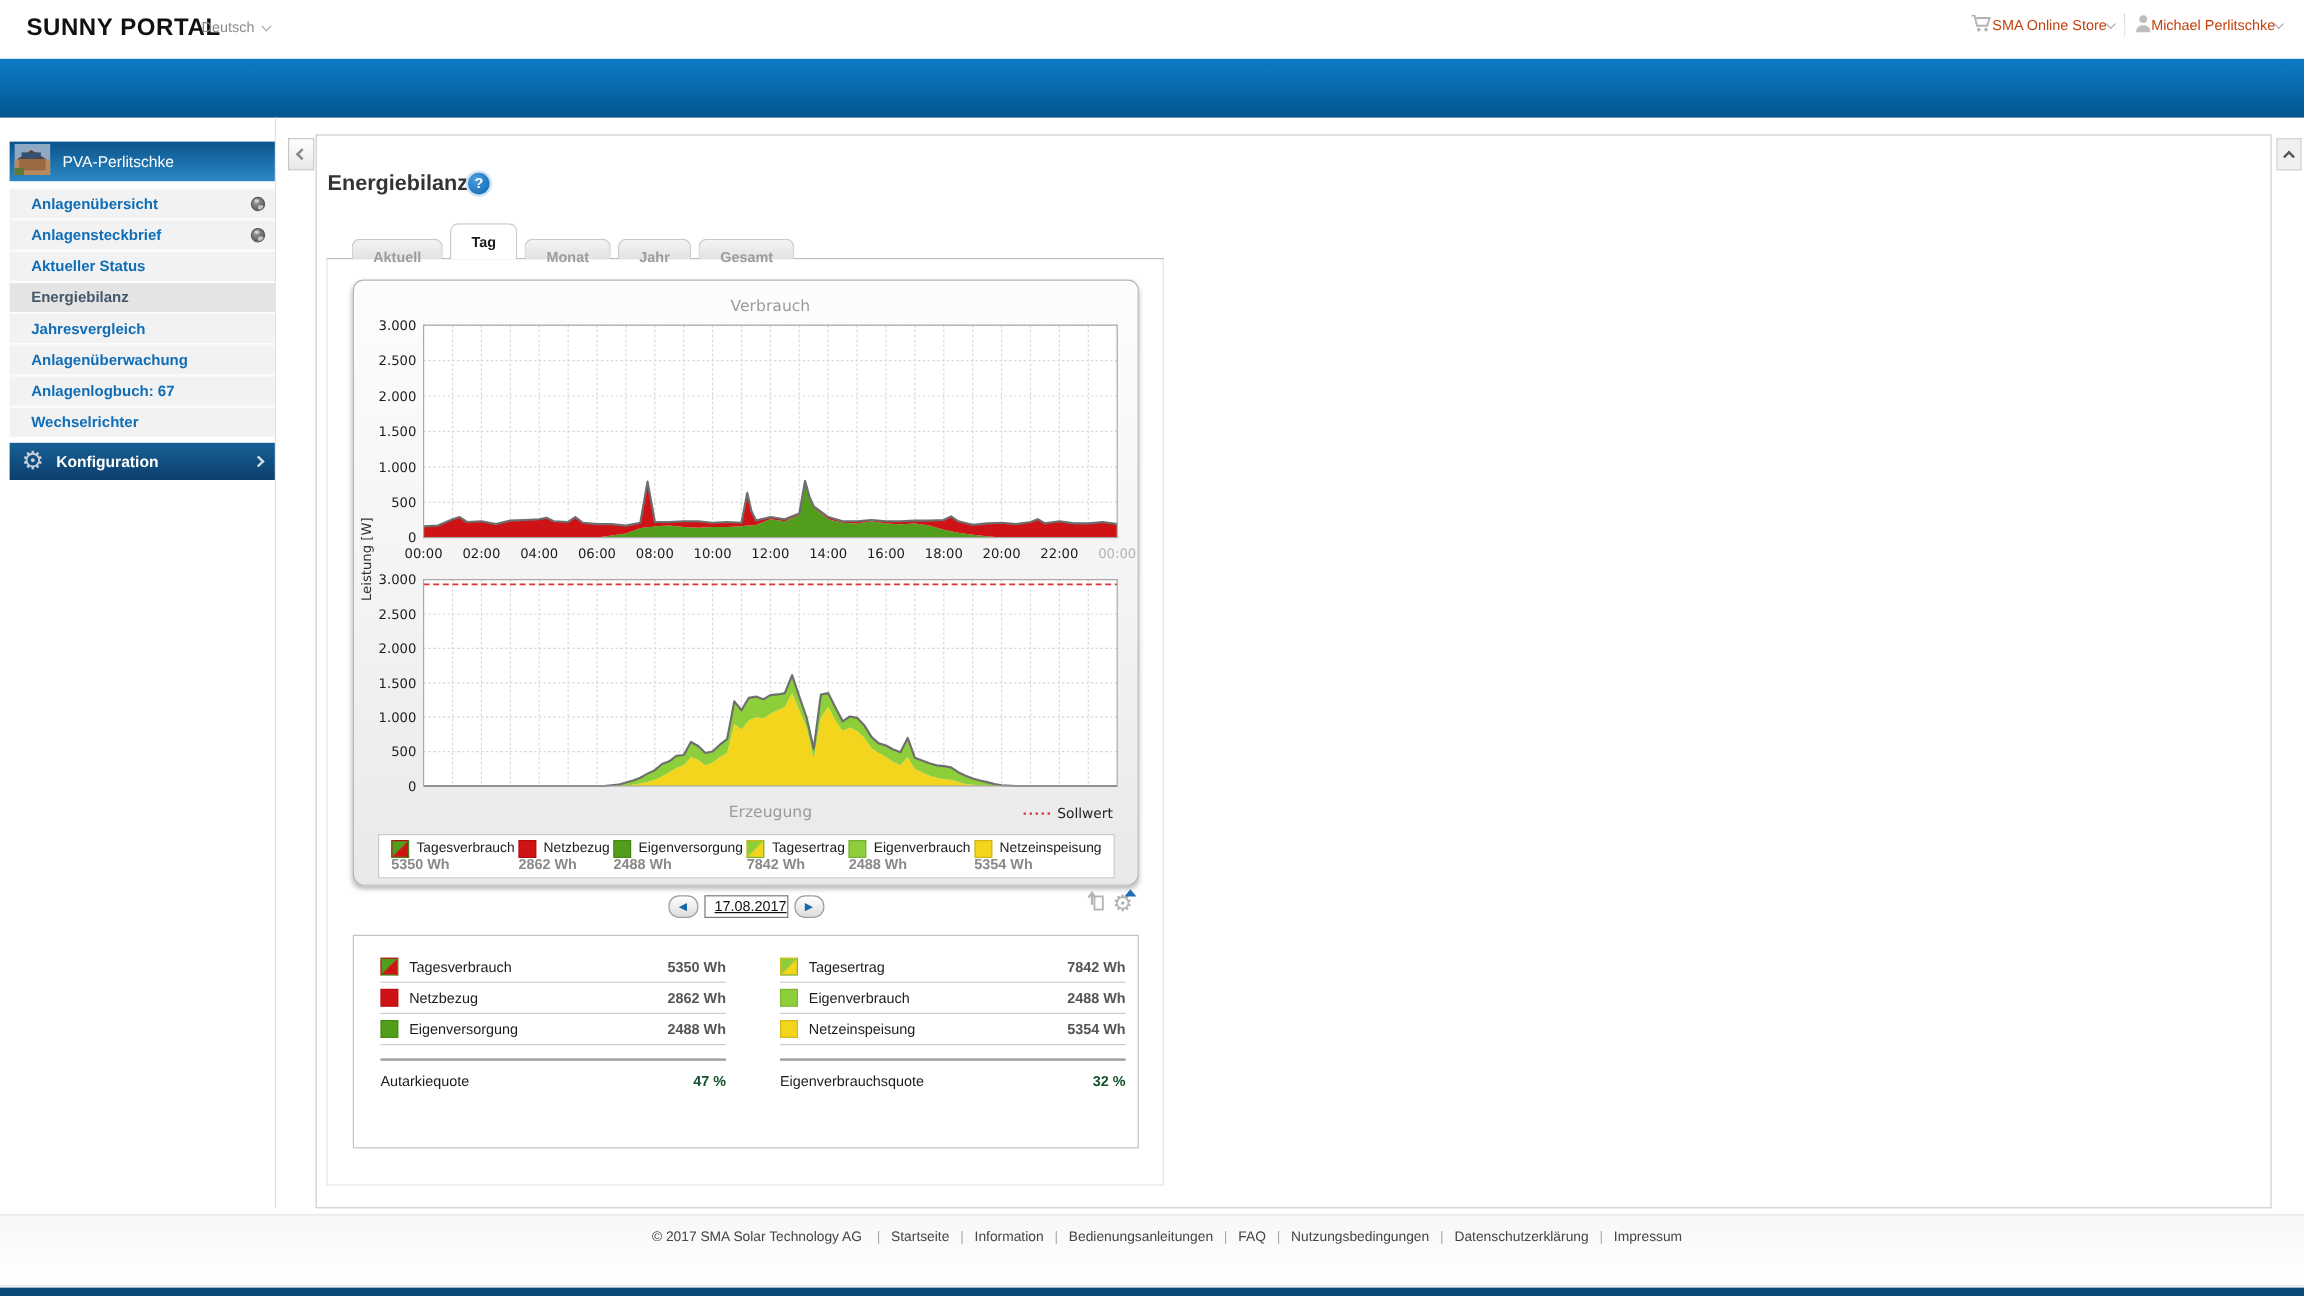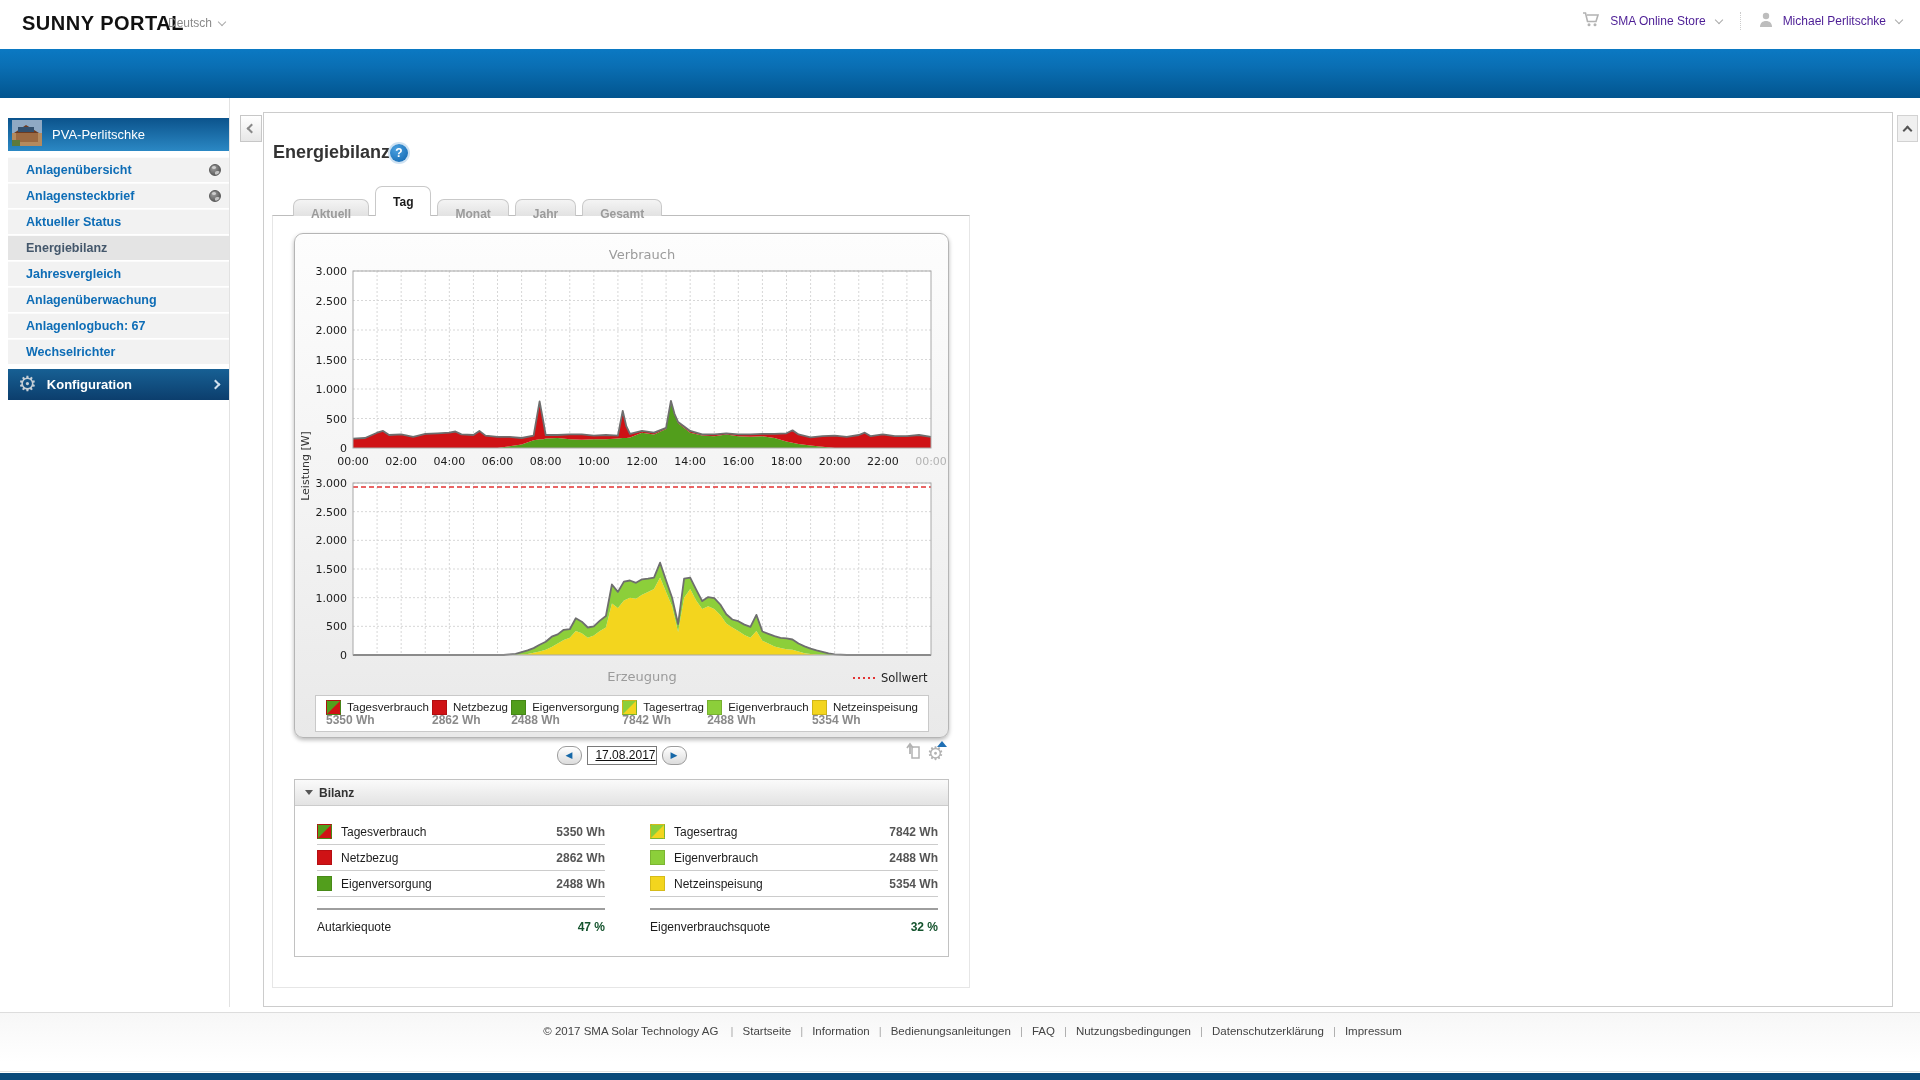--- a/index.html
+++ b/index.html
@@ -7,21 +7,21 @@
   body { width:1920px; height:1080px; position:relative; overflow:hidden;
          font-family:"Liberation Sans", sans-serif; }
 
   
   .topbar { position:absolute; left:0; top:0; width:1920px; height:49px; background:#fff; }
   .brand { position:absolute; left:22px; top:12px; font-size:20px; font-weight:bold;
            letter-spacing:0.5px; color:#111;text-align:center; }
   .lang { position:absolute; left:168px; top:16px; font-size:12px; color:#8a8a8a;
           display:flex; align-items:center; gap:7px; cursor:pointer; }
   .topbar-right { position:absolute; right:18px; top:12px; display:flex; align-items:center;
-                  gap:10px; font-size:12px; color:#4c1d95; }
+                  font-size:12px; color:#c2410c; }
   .chev-down { width:6px; height:6px; border-right:1px solid #aaa; border-bottom:1px solid #aaa;
                transform:rotate(45deg); display:inline-block; margin-top:-3px; }
   .tr-sep { width:1px; height:18px; border-left:1px dotted #ccc; margin:0 8px; }
 
   
   .banner { position:absolute; left:0; top:49px; width:1920px; height:49px;
             background:linear-gradient(180deg,#0b79c3 0%,#0a6fb4 35%,#02558f 100%); }
 
   
   .side-divider { position:absolute; left:229px; top:98px; width:1px; height:909px; background:#e2e2e2; }
@@ -405,24 +405,20 @@
   <span style="cursor:pointer;">
     <svg width="17" height="18" viewBox="0 0 17 18">
         <path d="M4 6 L7 2 L10 6 M7 2.5 V12" fill="none" stroke="#b3b3b3" stroke-width="1.8"></path>
         <rect x="9" y="5" width="7" height="11" fill="none" stroke="#b3b3b3" stroke-width="1.5"></rect>
       </svg>
   </span>
   <span class="gear-tool">⚙</span>
 </div>
 
 <div class="bilanz">
-  <div class="bilanz-head">
-    <i class="tri-down"></i>
-    <span>Bilanz</span>
-  </div>
   <div class="bilanz-body">
     <div class="bcol left" id="bilanz-left">
         <div class="brow">
           <span class="bicon" style="background: linear-gradient(135deg, rgb(82, 158, 28) 0px, rgb(82, 158, 28) 49%, rgb(207, 18, 21) 51%, rgb(207, 18, 21) 100%);"></span>
           <span class="blabel">Tagesverbrauch</span>
           <span class="bvalue">5350 Wh</span>
         </div>
         <div class="brow">
           <span class="bicon" style="background: rgb(207, 18, 21);"></span>
           <span class="blabel">Netzbezug</span>

